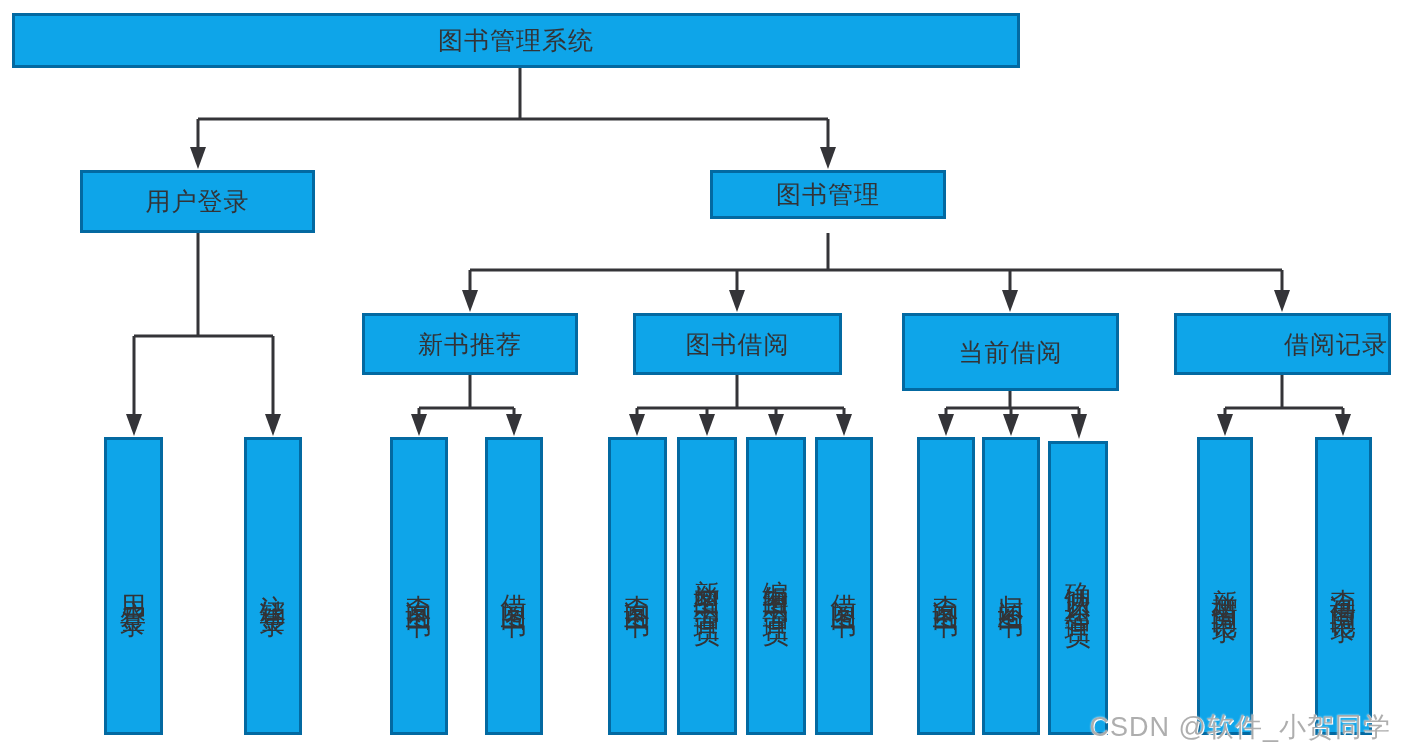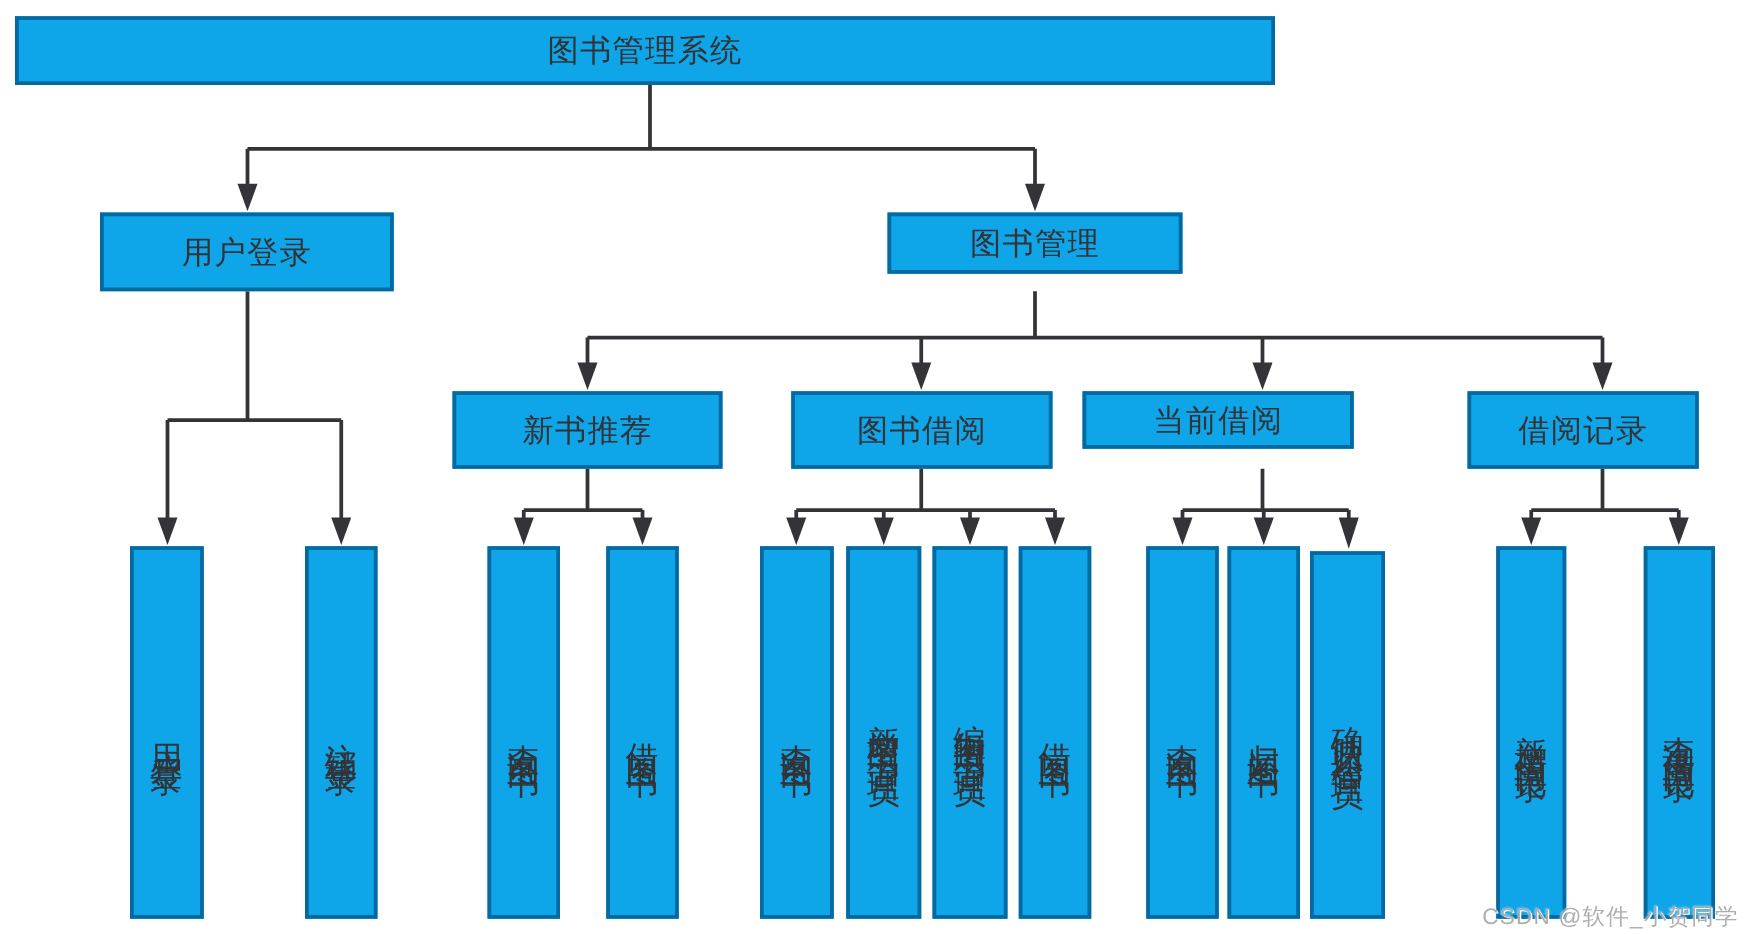--- a/index.html
+++ b/index.html
@@ -36,21 +36,21 @@
     text-orientation: mixed;
     font-size: 26px;
     letter-spacing: 6px;
     line-height: 1;
     white-space: nowrap;
   }
   .watermark {
     position: absolute;
     right: 14px;
     bottom: 2px;
-    font-size: 18px;
+    font-size: 27px;
     color: rgba(165,165,165,0.9);
     text-shadow: 0 0 2px #ffffff, 1px 1px 0 #ffffff;
     letter-spacing: 1px;
     pointer-events: none;
   }
 </style>
 </head>
 <body>
 
 <div id="canvas">
@@ -105,24 +105,24 @@
   <div class="node h-node" style="left:710px; top:170px; width:236px; height:49px;">
     <span>图书管理</span>
   </div>
 
   <div class="node h-node" style="left:362px; top:313px; width:216px; height:62px;">
     <span>新书推荐</span>
   </div>
   <div class="node h-node" style="left:633px; top:313px; width:209px; height:62px;text-align:center;">
     <span>图书借阅</span>
   </div>
-  <div class="node h-node" style="left:866px; top:313px; width:217px; height:46px;">
+  <div class="node h-node" style="left:902px; top:313px; width:217px; height:78px;">
     <span>当前借阅</span>
   </div>
-  <div class="node h-node" style="left:1174px; top:313px; width:185px; height:62px;">
+  <div class="node h-node" style="left:1174px; top:313px; width:217px; height:62px;justify-content:flex-end;">
     <span>借阅记录</span>
   </div>
 
   <div class="node leaf" style="left:104px; top:437px; width:59px; height:298px;">
     <span class="vtext">用户登录</span>
   </div>
   <div class="node leaf" style="left:244px; top:437px; width:58px; height:298px;">
     <span class="vtext">注销登录</span>
   </div>
 

